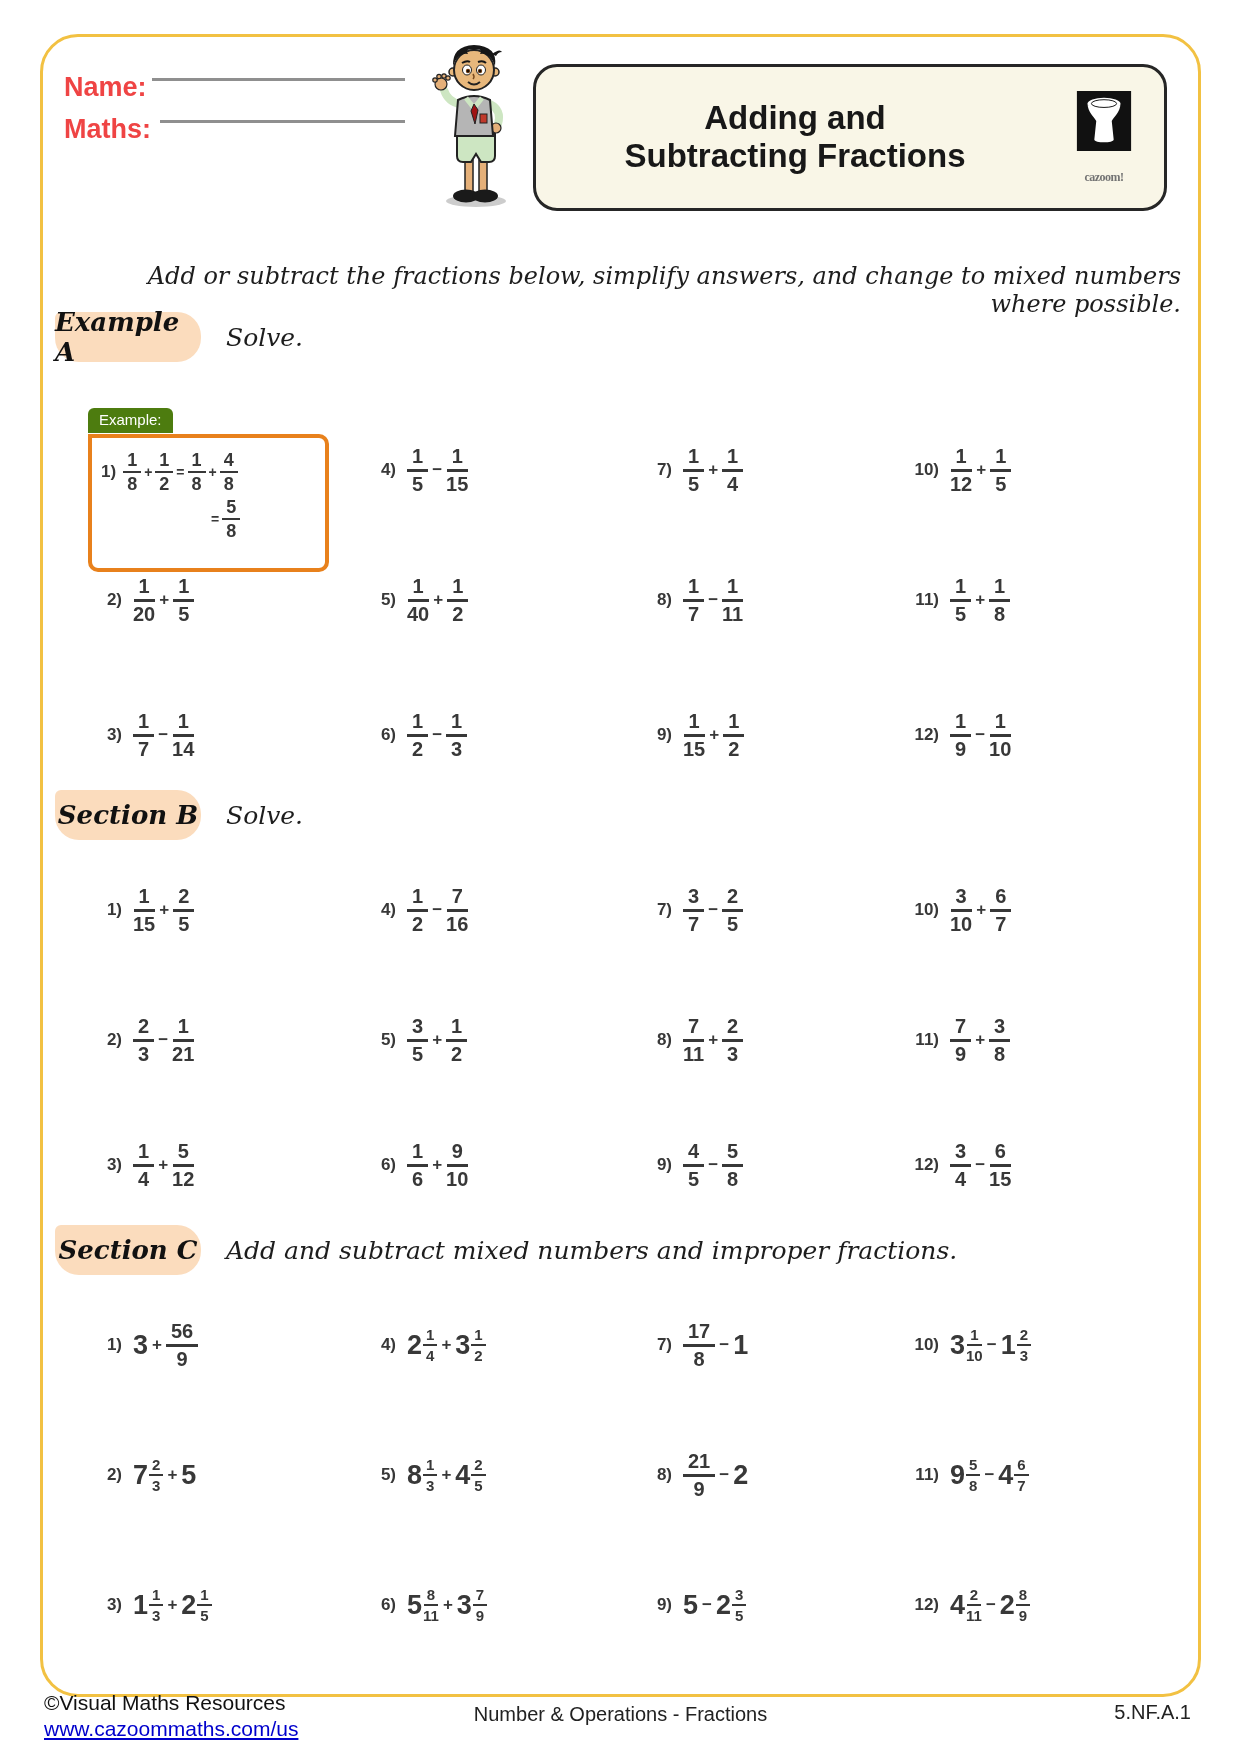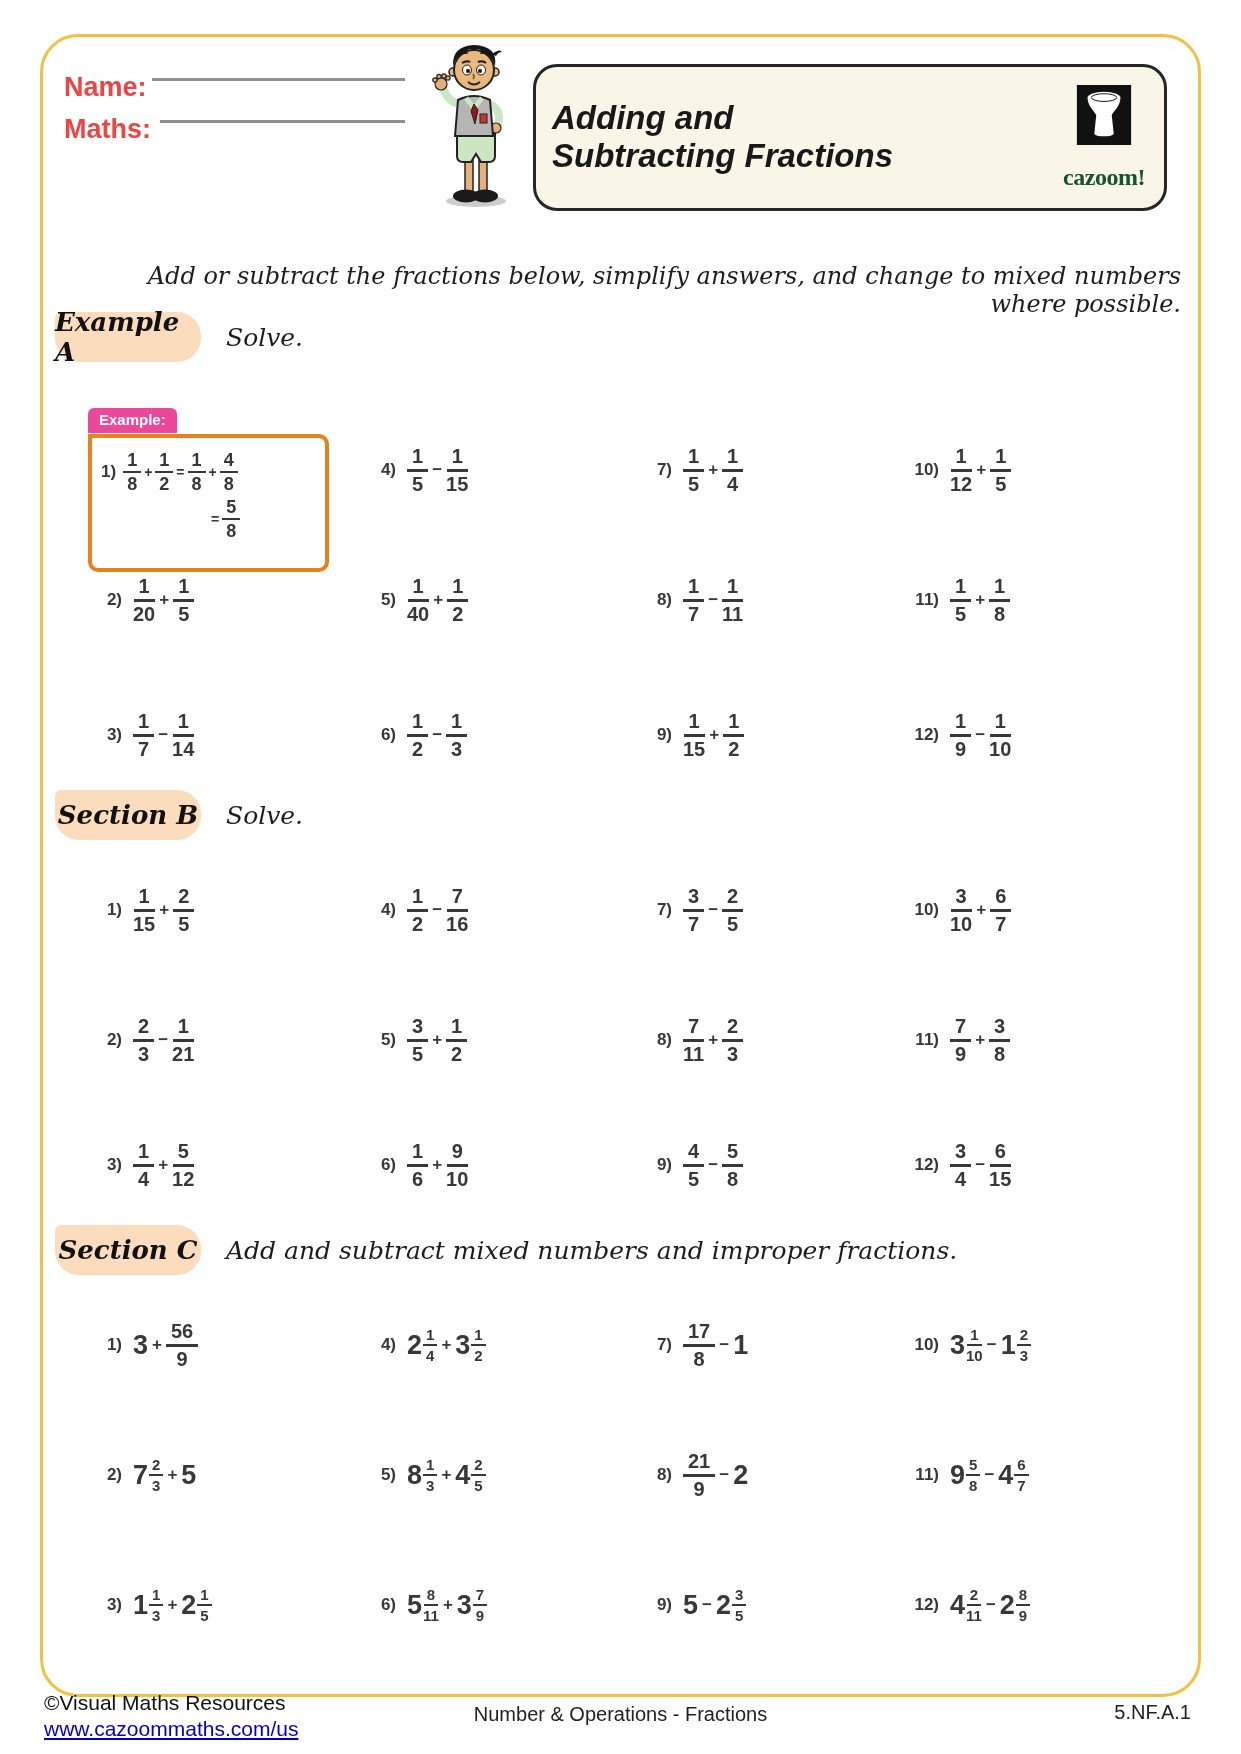--- a/index.html
+++ b/index.html
@@ -7,39 +7,39 @@
   .abs{position:absolute;}
   
   .page-border{position:absolute;left:40px;top:34px;width:1155px;height:1657px;
                border:3px solid #F2C142;border-radius:38px;}
   
   .nd-label{position:absolute;left:64px;font-weight:bold;font-size:27px;color:#ef4444;}
   .nd-line{position:absolute;border-bottom:3px solid #8f8f8f;}
   .title-box{position:absolute;left:533px;top:64px;width:628px;height:141px;background:#F9F6E7;
              border:3px solid #262626;border-radius:24px;}
   .title-text{position:absolute;left:16px;top:50%;transform:translateY(-50%);width:486px;
-              text-align:left;font-weight:bold;font-size:33px;line-height:1.18;color:#181818;font-style:italic;}
+              text-align:center;font-weight:bold;font-size:33px;line-height:1.18;color:#181818;}
   .logo{position:absolute;right:12px;top:50%;transform:translateY(-50%);width:96px;text-align:center;}
-  .logo-text{font-family:"Liberation Serif",serif;font-weight:bold;font-size:24px;
-             letter-spacing:-0.5px;color:#14532d;margin-top:15px;}
+  .logo-text{font-family:"Liberation Serif",serif;font-weight:bold;font-size:12px;
+             letter-spacing:-0.5px;color:#737373;margin-top:15px;}
   
   .main-instruction{position:absolute;left:66px;top:262px;width:1115px;
                     font-family:"DejaVu Serif",serif;font-style:italic;font-size:24px;color:#1d1d1d;text-align:right;}
   
   .sec-box{position:absolute;left:55px;width:146px;height:50px;background:#FBDCBD;
            border-radius:6px 24px 24px 24px;display:flex;align-items:center;justify-content:center;
            font-family:"DejaVu Serif",serif;font-style:italic;font-weight:bold;font-size:26px;color:#111;}
   .sec-ins{position:absolute;left:226px;height:50px;display:flex;align-items:center;
            font-family:"DejaVu Serif",serif;font-style:italic;font-size:25px;color:#1d1d1d;}
   .sec-A{top:312px}.insA{top:312px}
   .sec-B{top:790px}.insB{top:790px}
   .sec-C{top:1225px}.insC{top:1225px}
   
-  .example-tab{position:absolute;left:88px;top:408px;background:#ec4899;color:#fff;font-size:15px;
-               font-weight:bold;padding:3px 11px 5px;border-radius:6px 6px 0 0;}
+  .example-tab{position:absolute;left:88px;top:408px;background:#4d7c0f;color:#fff;font-size:15px;
+               font-weight:normal;padding:3px 11px 5px;border-radius:6px 6px 0 0;}
   .example-box{position:absolute;left:88px;top:434px;width:233px;height:130px;background:#fff;
                border:4px solid #E8811C;border-radius:0 10px 10px 10px;}
   .ex-line{display:flex;align-items:center;margin:13px 0 0 9px;font-weight:bold;color:#383838;}
   #ex-line2{margin-left:116px;margin-top:4px;}
   .example-box .frac{font-size:18px;}
   .example-box .frac .num{padding:0 4px 1px;border-bottom-width:2.5px;}
   .example-box .op{font-size:14px;margin:0 3px;}
   .example-box .pnum{min-width:auto;margin-right:7px;}
   
   .problem{position:absolute;display:flex;align-items:center;height:64px;color:#383838;font-weight:bold;}

